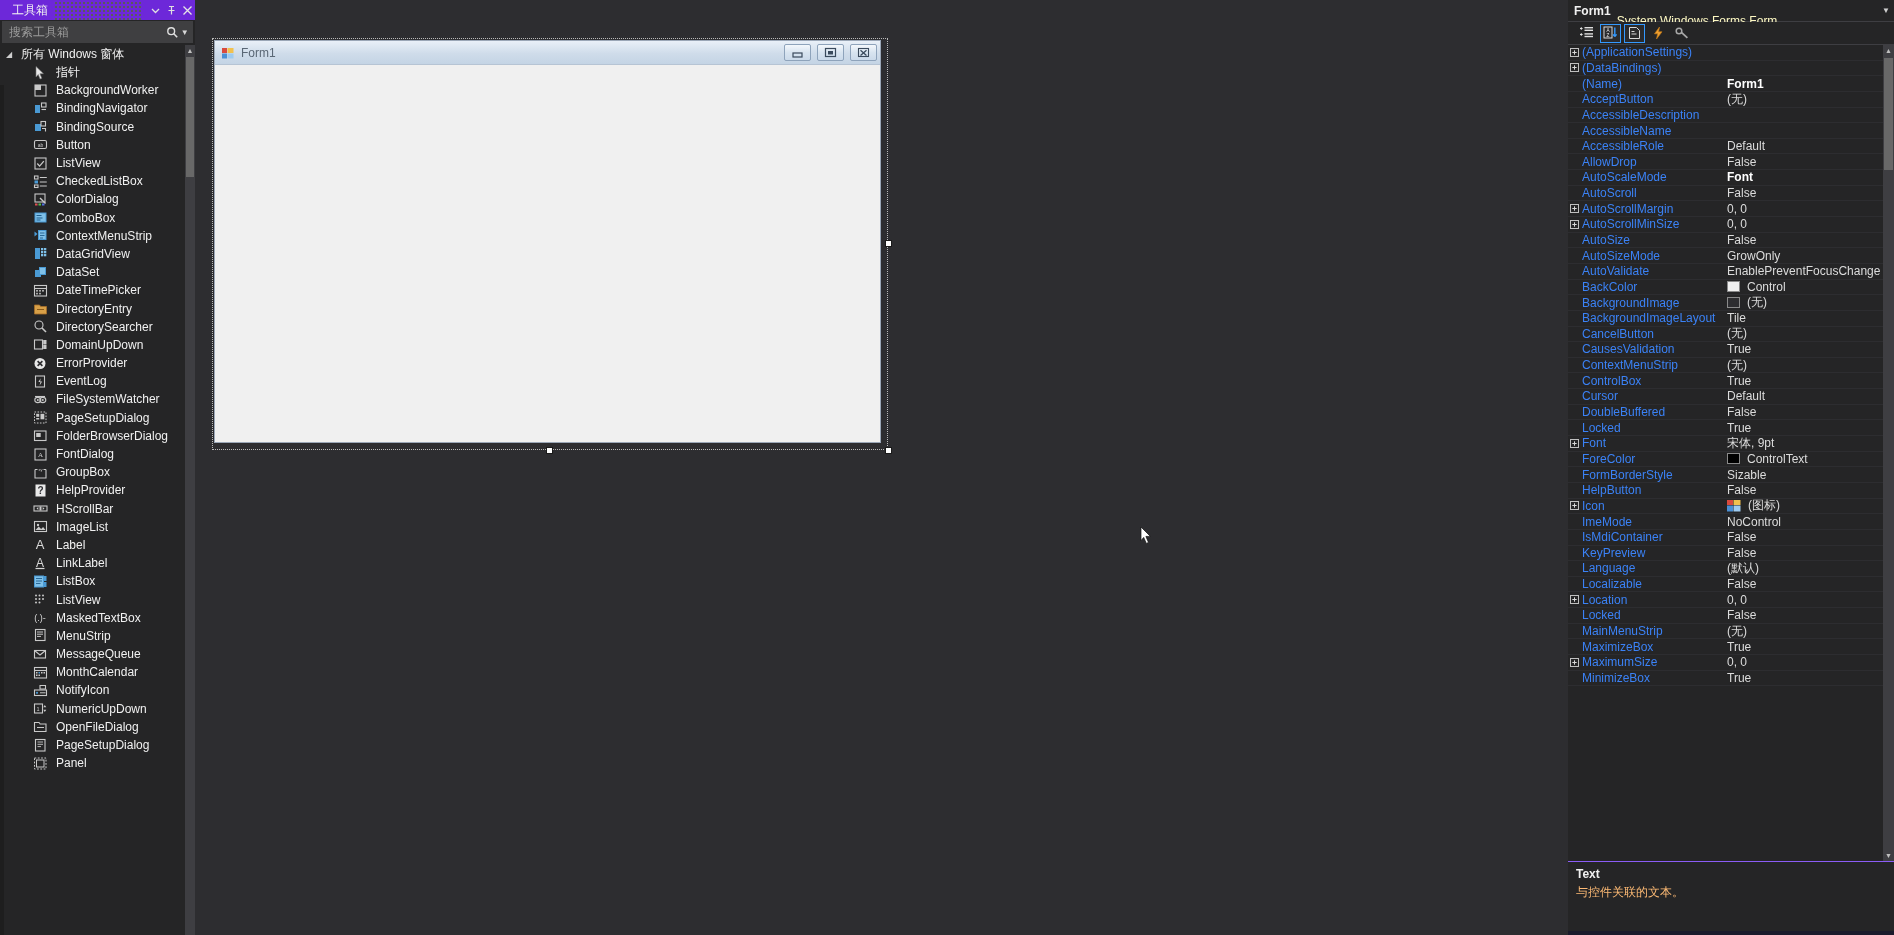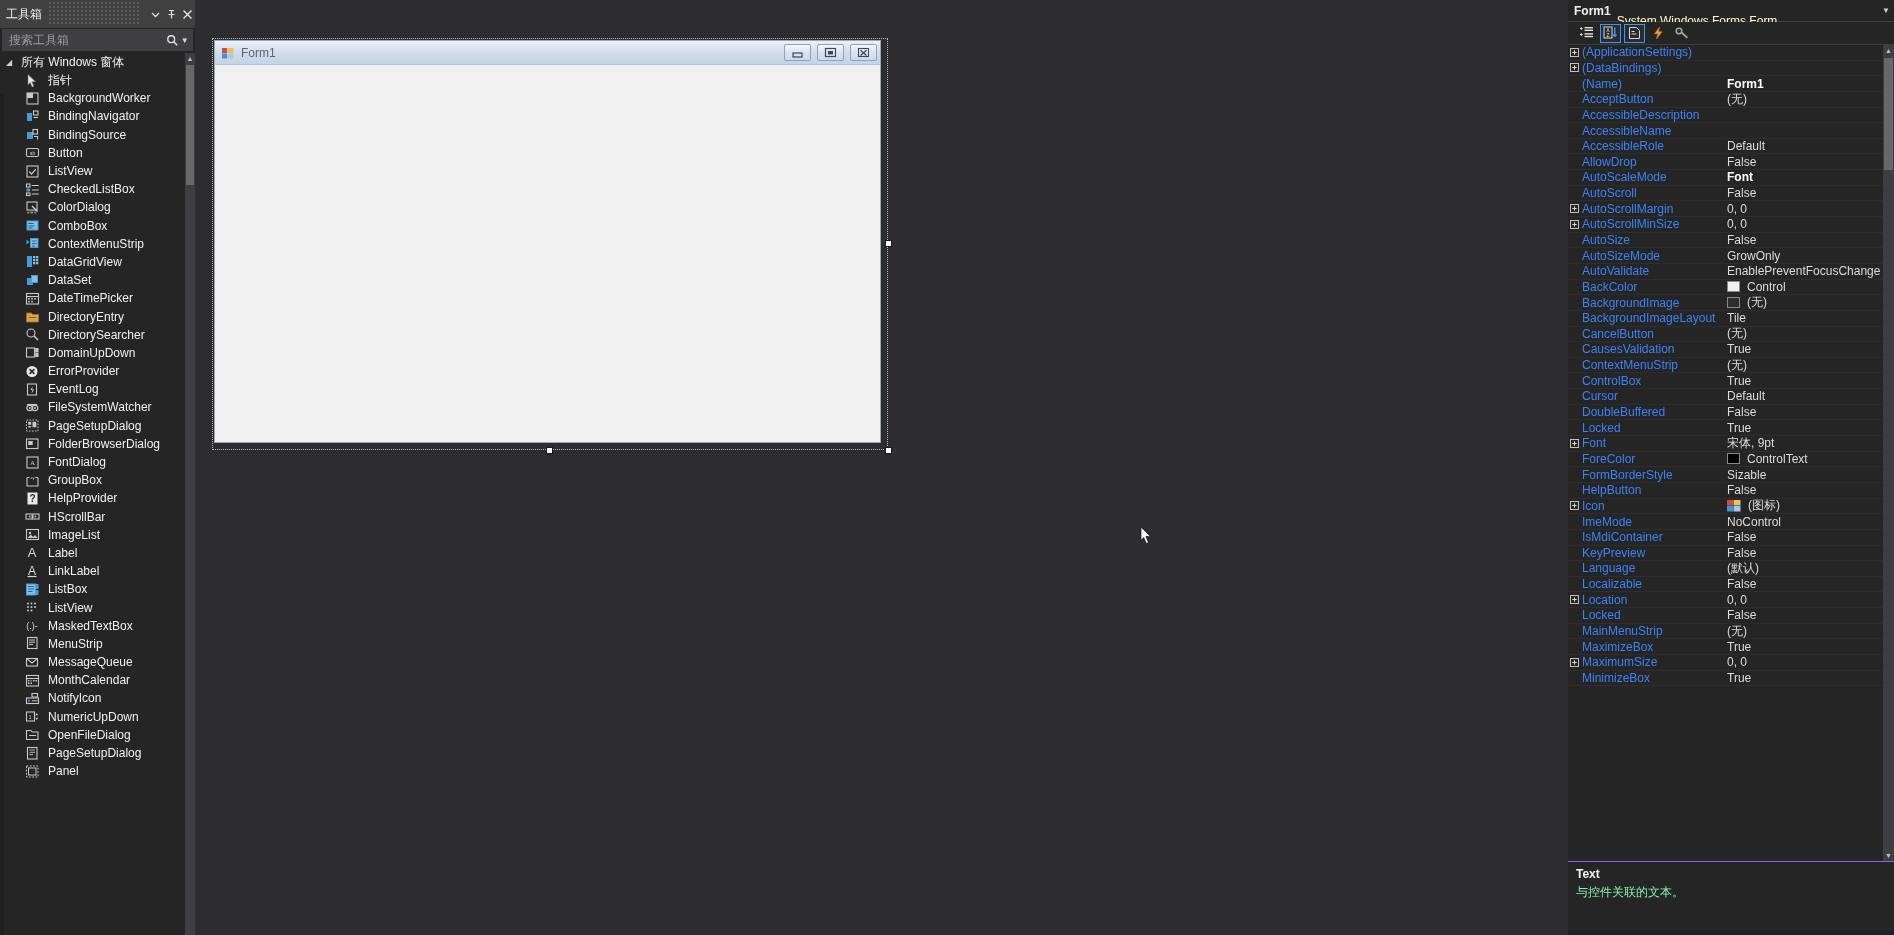--- a/index.html
+++ b/index.html
@@ -21,22 +21,22 @@
       radial-gradient(1px 1px at 25% 18%, rgba(255,255,255,.12), transparent),
       linear-gradient(#16162b, #141428);
   }
 
   
   #toolbox {
     position: absolute; left: 0; top: 0; width: 195px; height: 935px;
     background: #252526; display: flex; flex-direction: column;
   }
   .tb-header {
-    height: 28px; display: flex; align-items: center;
-    padding-left: 6px; background: #404040; flex: none;
+    height: 20px; display: flex; align-items: center;
+    padding-left: 12px; background: #6d28d9; flex: none;
   }
   .tb-title { font-size: 12px; color: #f1f1f1; white-space: nowrap; }
   .tb-dots { flex: 1; height: 24px; margin: 0 6px;
     background-image: radial-gradient(circle, #5a5a5c 1px, transparent 1px);
     background-size: 4px 4px; background-position: 0 11px; }
   .tb-btn { width: 16px; height: 20px; display: flex; align-items: center;
     justify-content: center; color: #c8c8c8; font-size: 11px; flex: none; }
   .tb-btn svg { display: block; }
   .tb-search {
     height: 22px; margin: 1px 2px 2px 2px; background: #3f3f41;
@@ -52,21 +52,21 @@
   .tb-search .caret { width: 12px; color: #d8d8d8; font-size: 8px; display: flex; align-items: center; }
 
   .tb-listwrap { flex: 1; position: relative; overflow: hidden; background: #252526; }
   .tb-list { position: absolute; left: 0; top: 0; right: 10px; bottom: 0; overflow: hidden; }
   .tb-group {
     height: 18px; display: flex; align-items: center; padding-left: 6px;
     color: #f1f1f1; font-size: 12px; gap: 6px;
   }
   .tb-group .tri { width: 9px; color: #cfcfcf; font-size: 8px; }
   .tb-item {
-    height: 18.2px; display: flex; align-items: center; padding-left: 24px;
+    height: 18.2px; display: flex; align-items: center; padding-left: 32px;
     color: #f1f1f1; font-size: 12px; gap: 8px; white-space: nowrap;
   }
   .tb-item .ic { width: 16px; height: 16px; flex: none; display: flex;
     align-items: center; justify-content: center; }
   .tb-item .ic svg { display: block; }
 
   .tb-scroll { position: absolute; right: 0; top: 0; width: 10px; bottom: 0; background: #3e3e42; }
   .tb-scroll .arrow { height: 10px; display: flex; align-items: center;
     justify-content: center; color: #c0c0c0; font-size: 7px; }
   .tb-scroll .thumb { position: absolute; left: 1px; width: 8px; top: 12px; height: 120px; background: #686868; }
@@ -150,21 +150,21 @@
 
   .pr-scroll { position: absolute; right: 0; top: 0; width: 11px; bottom: 0; background: #3e3e42; }
   .pr-scroll .arrow { height: 11px; display: flex; align-items: center;
     justify-content: center; color: #c0c0c0; font-size: 7px; }
   .pr-scroll .thumb { position: absolute; left: 1px; width: 9px; top: 13px; height: 112px; background: #686868; }
   .pr-scroll .arrow.bot { position: absolute; bottom: 0; left: 0; right: 0; }
 
   .pr-desc { height: 70px; border-top: 1px solid #8b5cf6; background: #252526;
     padding: 5px 8px 0 8px; flex: none; }
   .pr-desc .dt { font-weight: bold; font-size: 12px; color: #f1f1f1; }
-  .pr-desc .db { font-size: 12px; color: #86efac; margin-top: 3px; }
+  .pr-desc .db { font-size: 12px; color: #fdba74; margin-top: 3px; }
   .pr-bottomline { height: 4px; background: #1b1b2c; flex: none; }
 </style>
 </head>
 <body>
 
 <div id="app">
 
   <div id="toolbox">
     <div class="tb-header">
       <span class="tb-title">工具箱</span>

